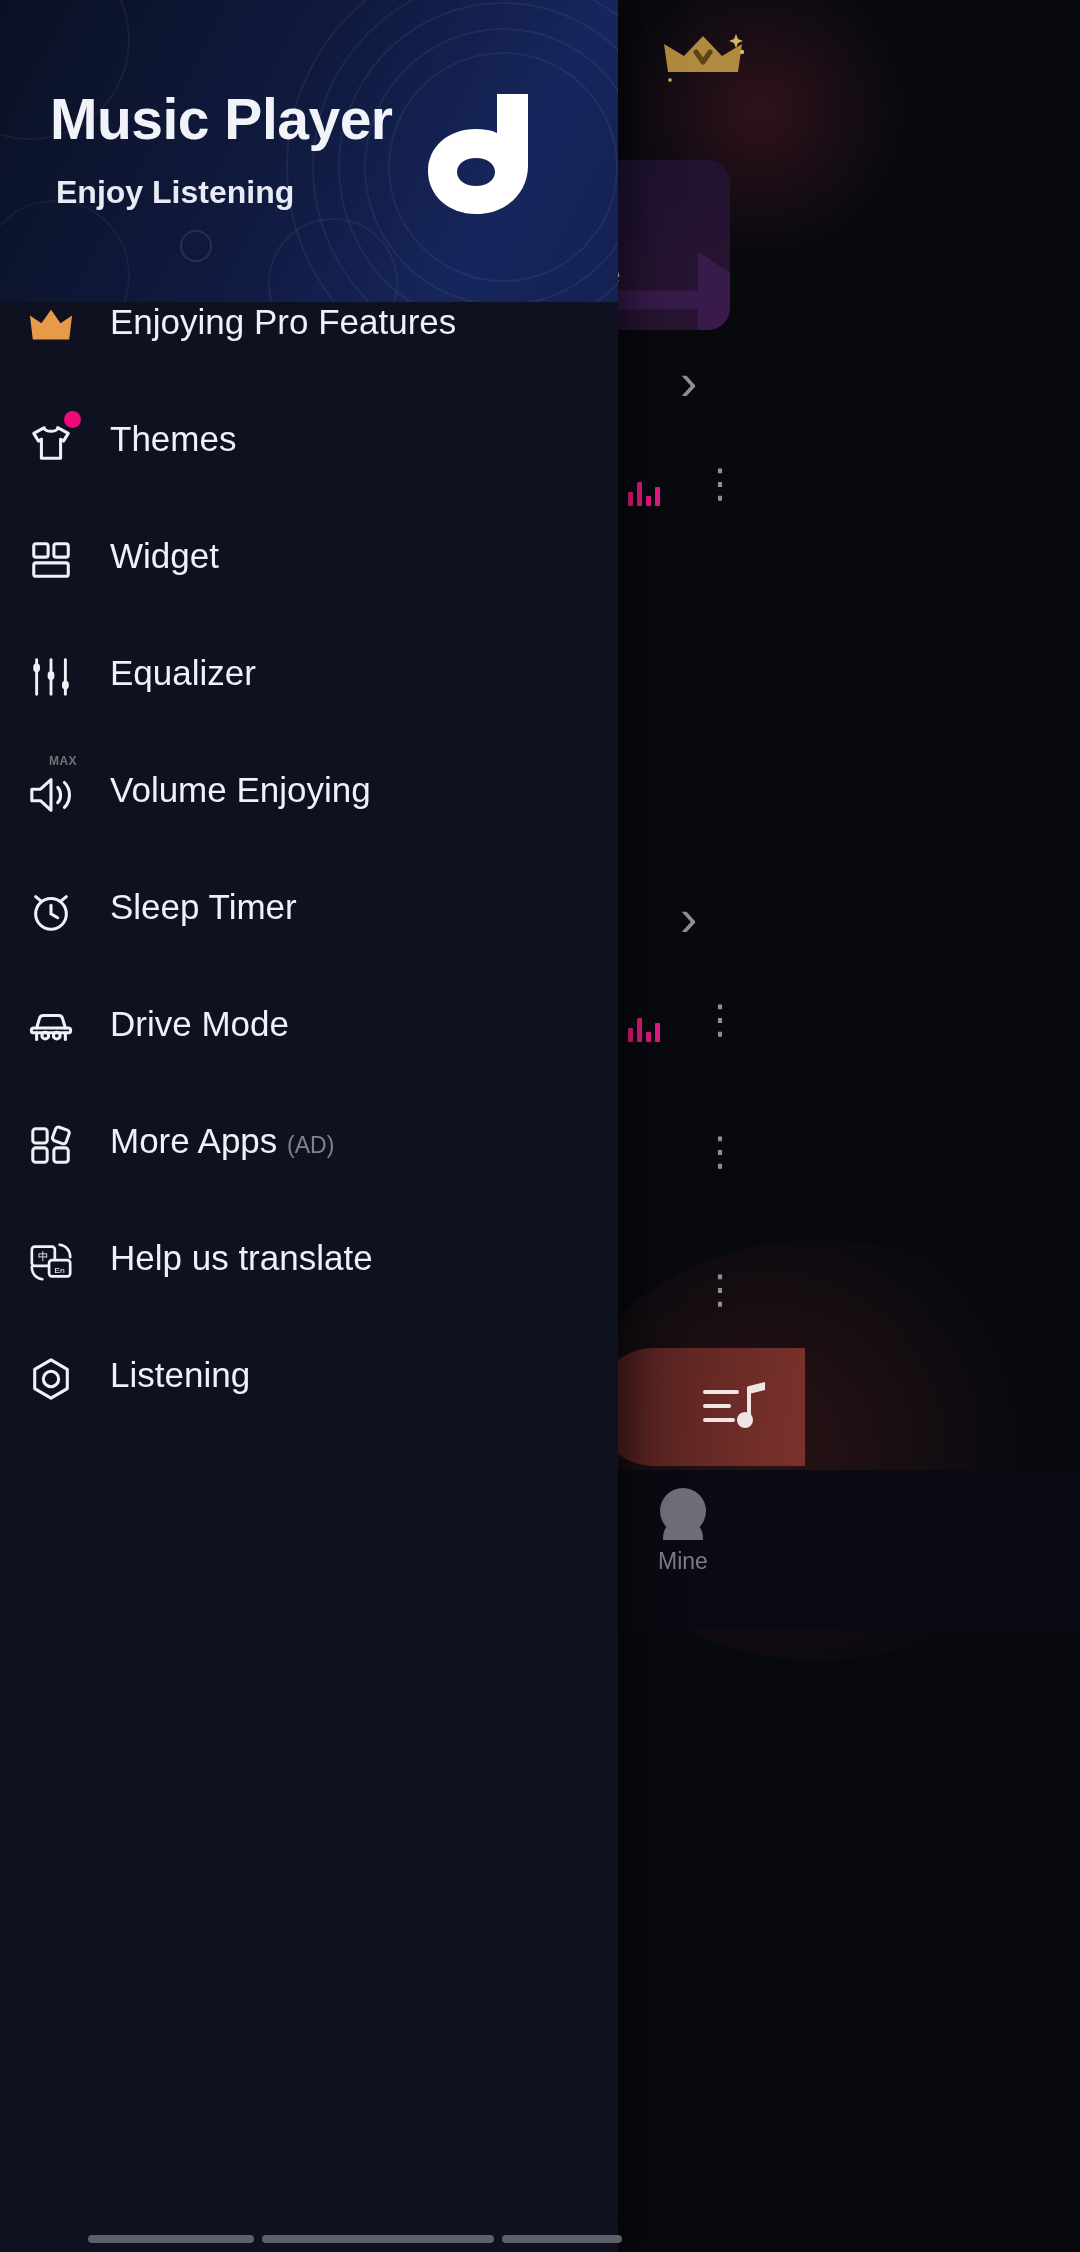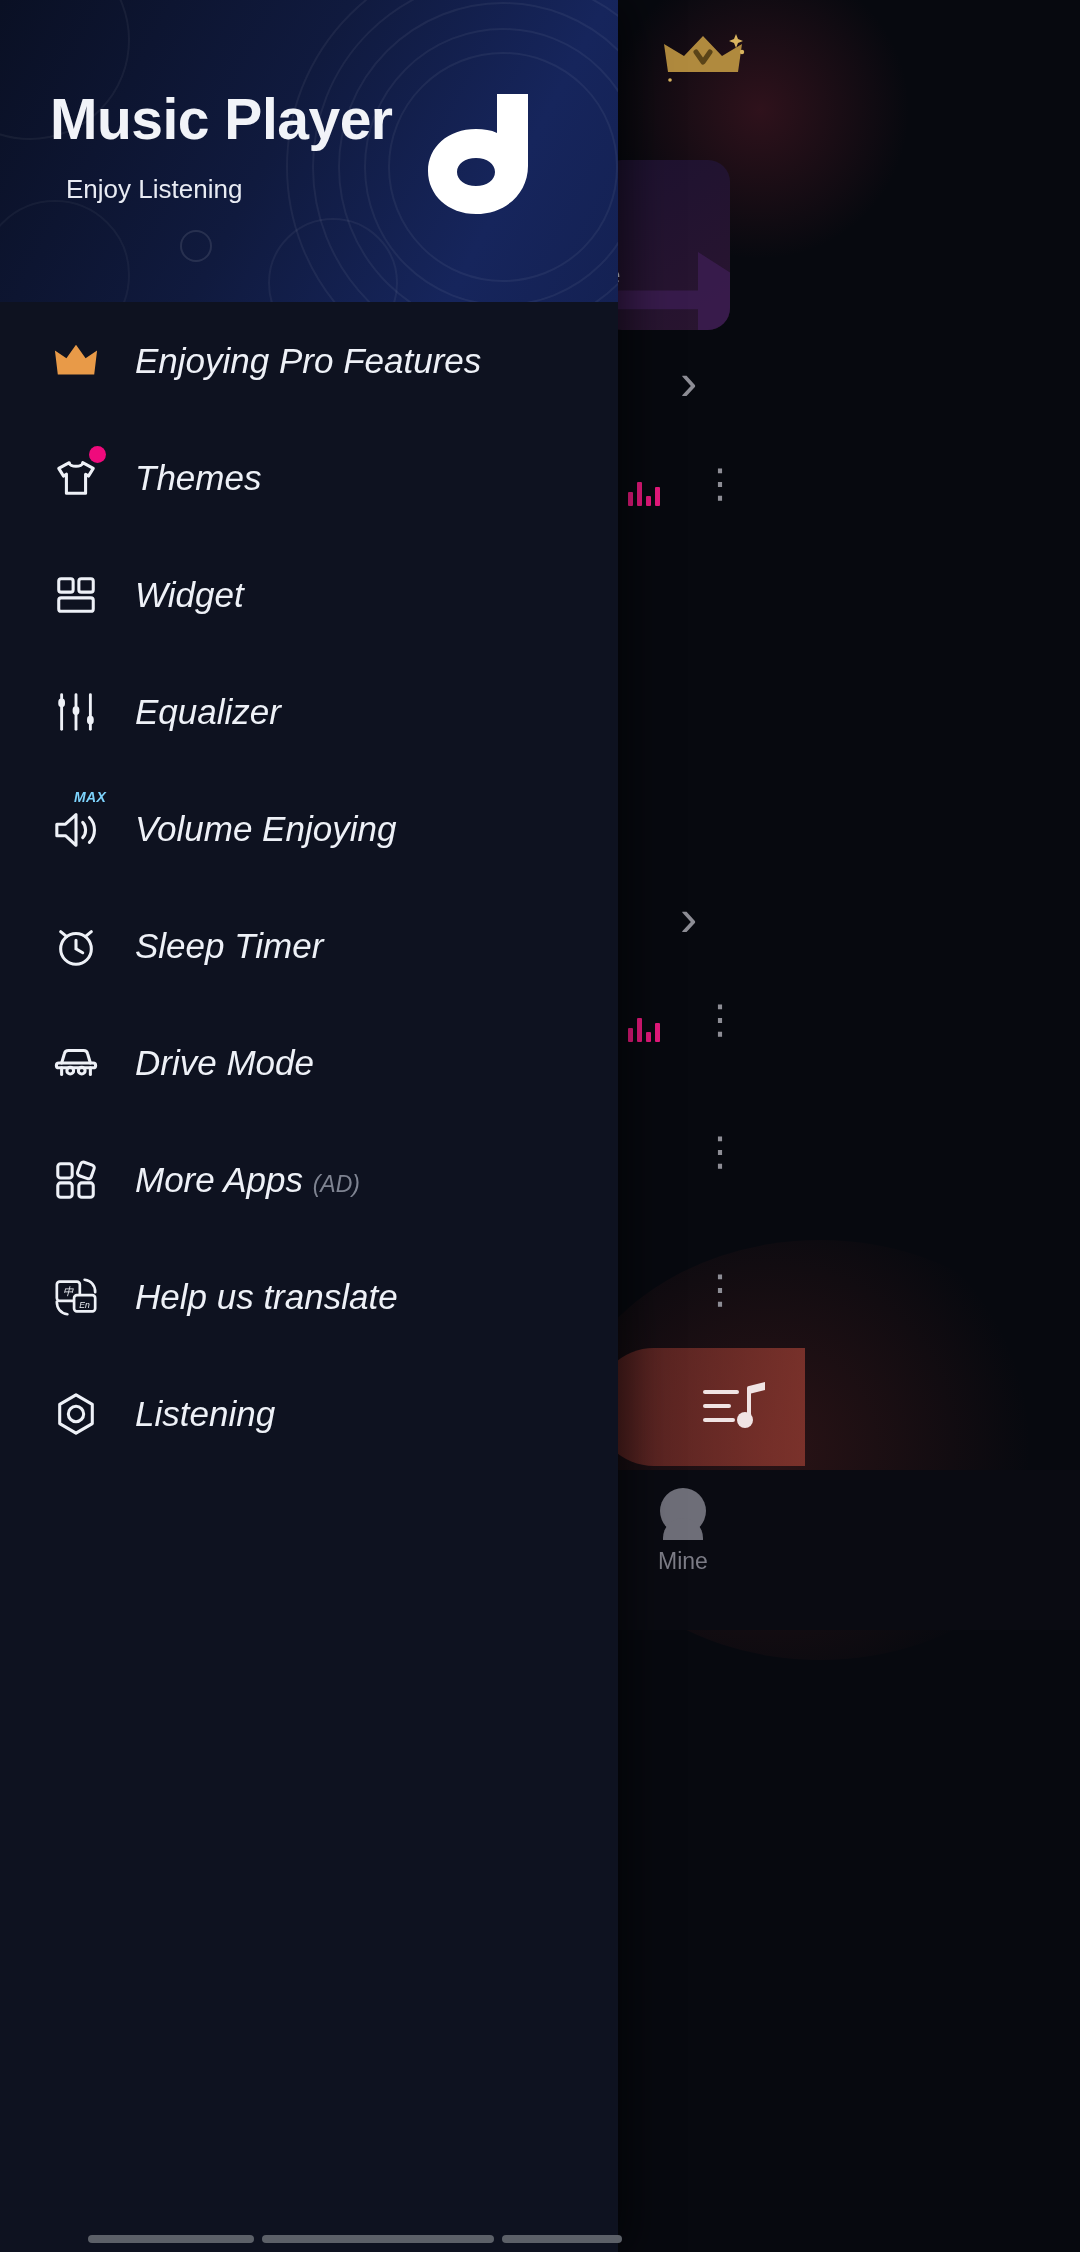--- a/index.html
+++ b/index.html
@@ -98,49 +98,48 @@
   .ripple.tl2{ left:-20px; top:200px; width:150px; height:150px; border-color:rgba(255,255,255,.045); }
   .ripple.cc{ left:268px; top:218px; width:130px; height:130px; border-color:rgba(255,255,255,.05);}
   .head-note{
     position:absolute; left:418px; top:92px; width:128px; height:124px;
   }
   .app-title{
     position:absolute; left:50px; top:86px;
     font-size:57px; font-weight:700; color:#f1f3f8; letter-spacing:-.5px;
   }
   .app-sub{
-    position:absolute; left:66px; top:174px;
-    font-size:26px; font-weight:400; color:#e8ebf3;
+    position:absolute; left:56px; top:174px;
+    font-size:32px; font-weight:700; color:#e8ebf3;
   }
 
   
   .menu{ position:absolute; left:0; top:302px; width:618px; }
   .menu-item{
-    position:relative; display:flex; align-items:center; height:117px;
-    padding-left:52px;
-    font-style:italic;
+    position:relative; display:flex; align-items:flex-start; height:117px;
+    padding-left:27px;
   }
   .mi-icon{
     position:relative; width:48px; height:48px; flex:0 0 48px;
     display:flex; align-items:center; justify-content:center;
     color:#eef1f7;
   }
   .mi-icon svg{ display:block; }
   .mi-label{
     margin-left:35px; font-size:35px; color:#eef1f7; font-weight:400;
     white-space:nowrap;
   }
   .mi-label .ad{ color:#7e8391; font-size:23px; }
   .badge-dot{
     position:absolute; right:-6px; top:-8px; width:17px; height:17px;
     border-radius:50%; background:#ef0a7c;
   }
   .max-tag{
     position:absolute; left:22px; top:-16px;
-    font-size:14px; font-weight:700; color:#7dd3fc; letter-spacing:.4px;
+    font-size:12px; font-weight:700; color:#737373; letter-spacing:.4px;
   }
 </style>
 </head>
 <body>
 
 <div id="root">
 
   <div class="bg-app">
 
     <div class="bg-glow-a"></div>

